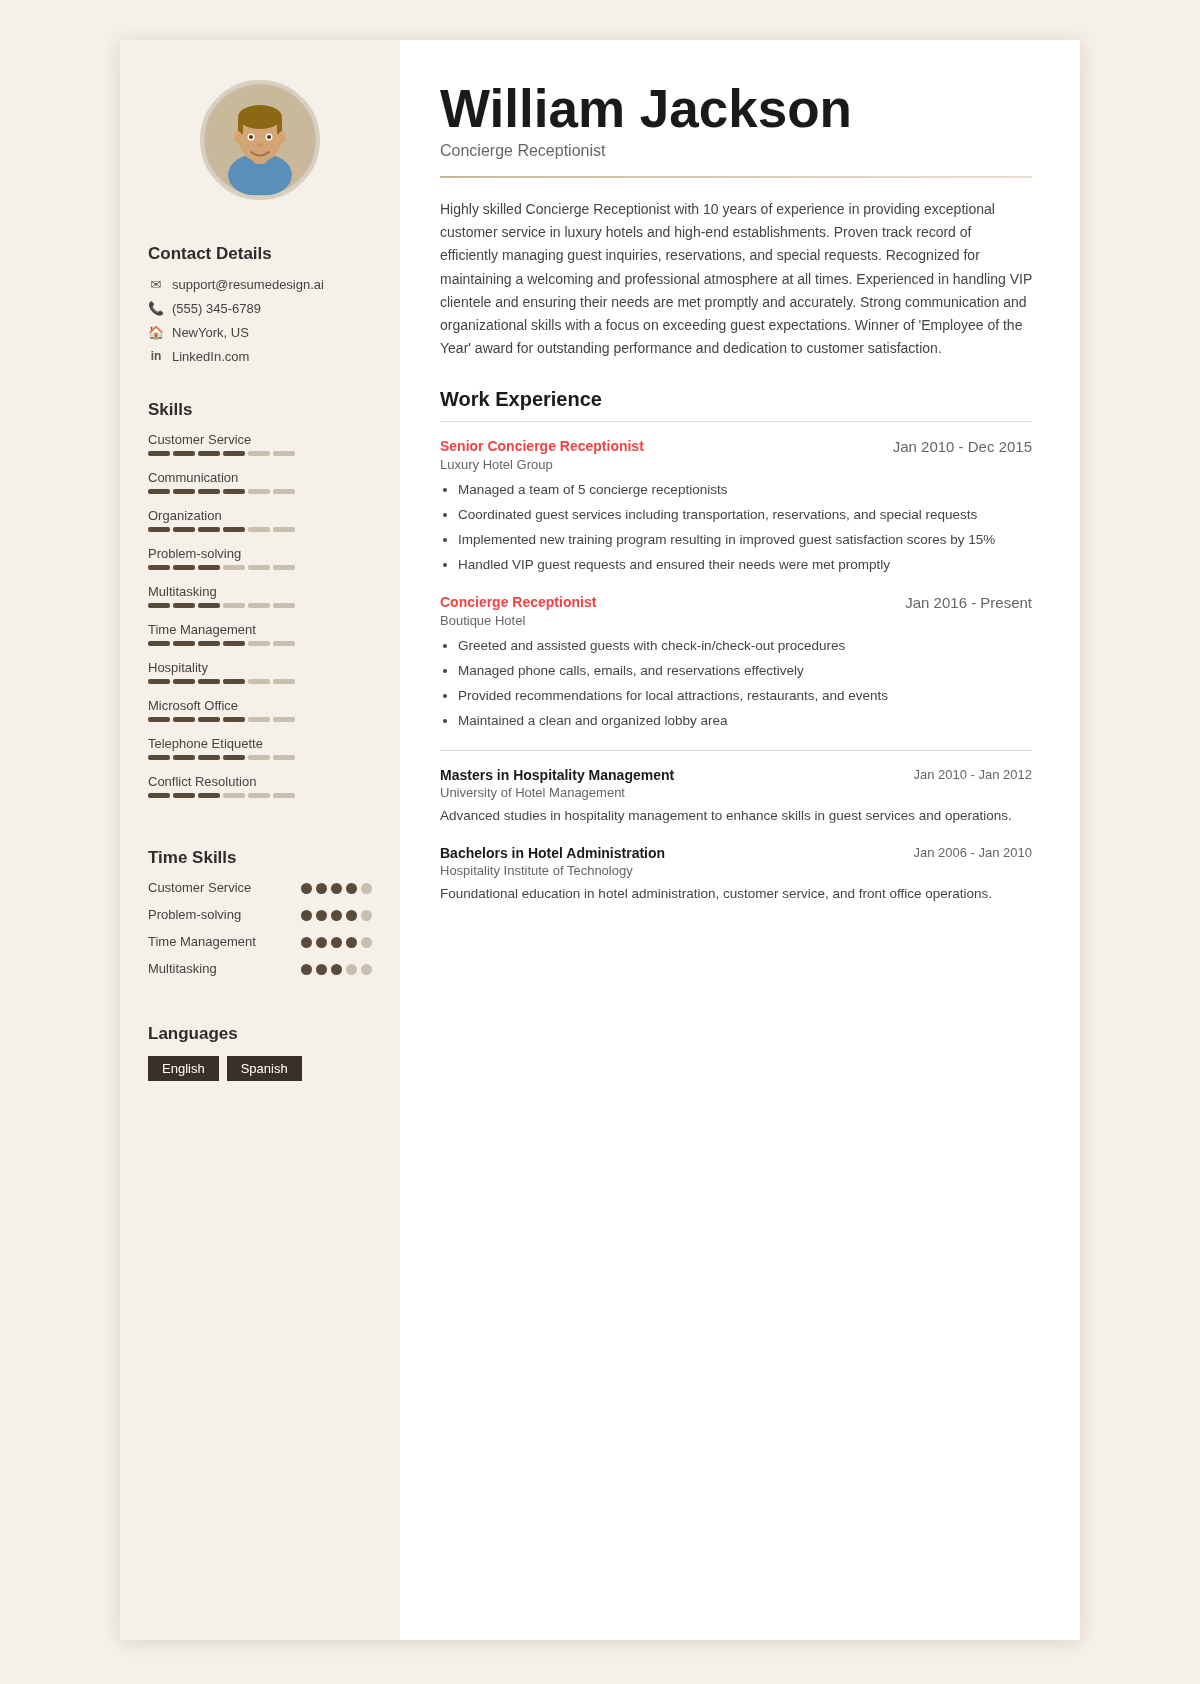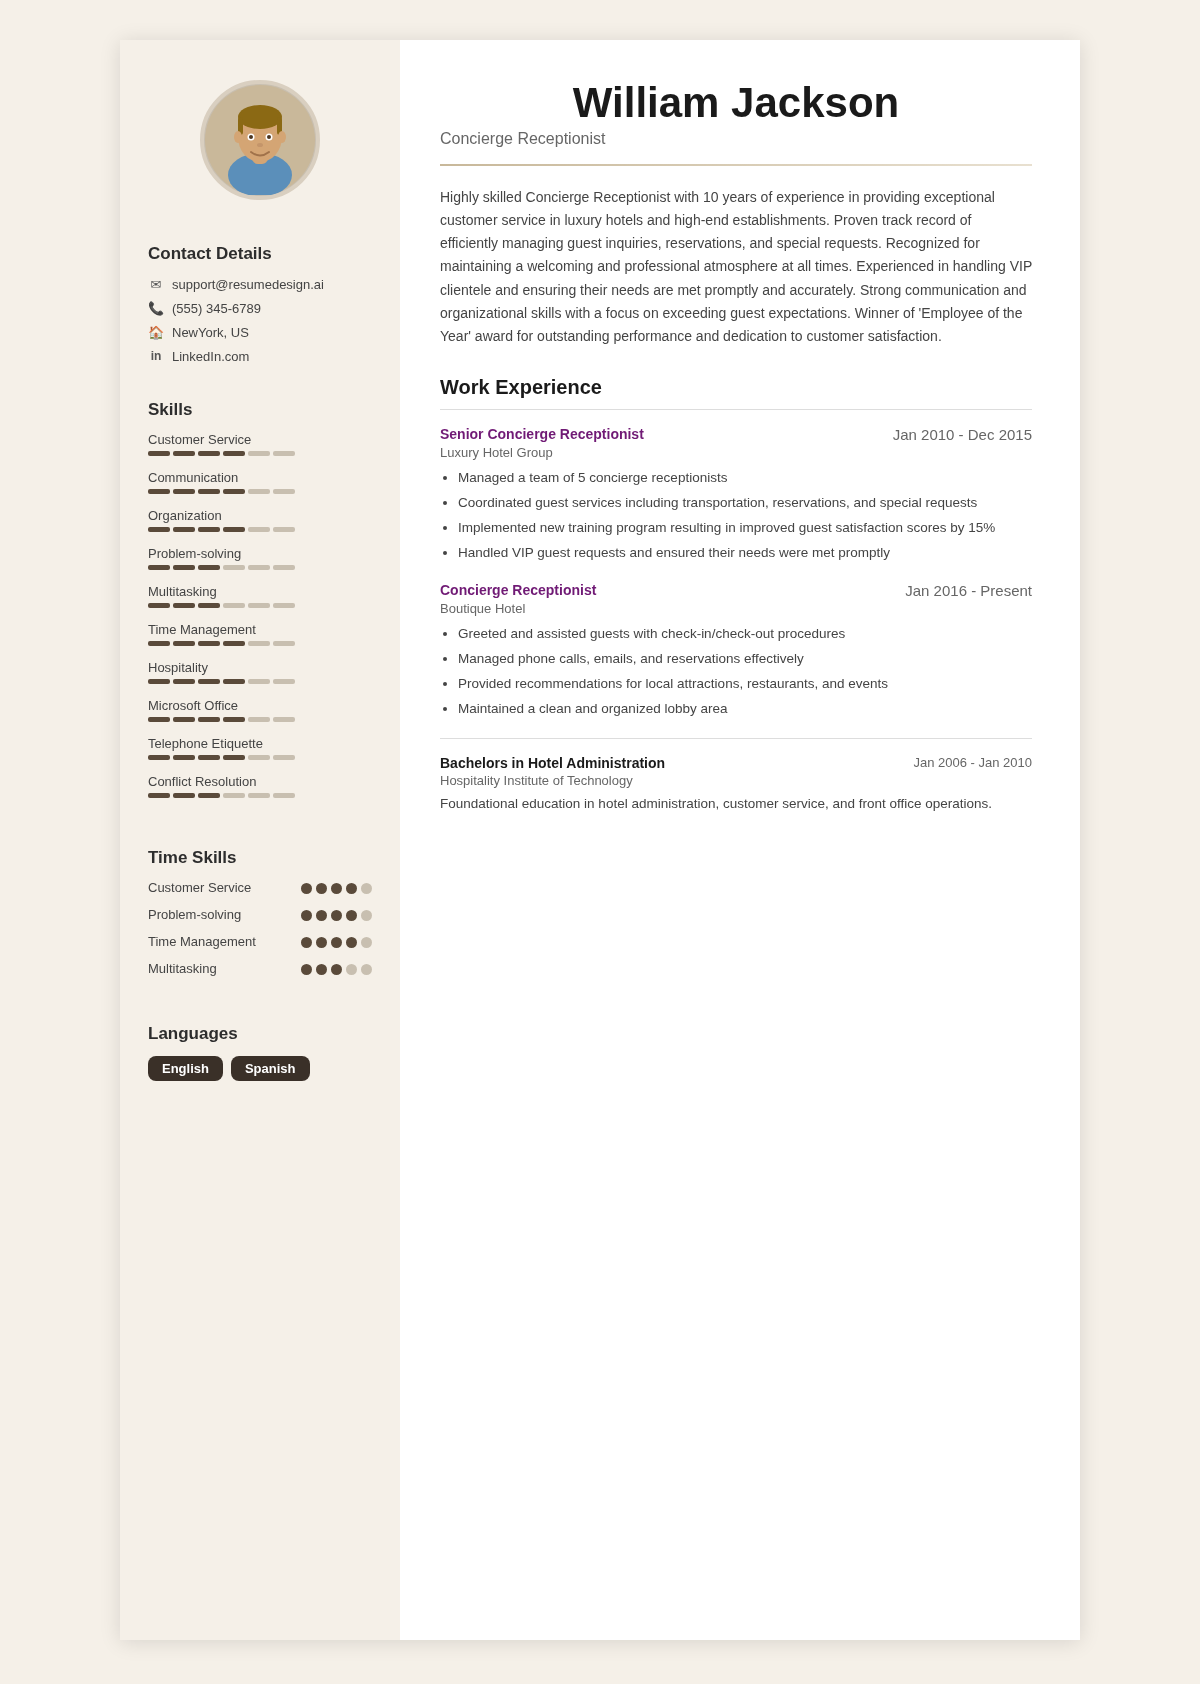--- a/index.html
+++ b/index.html
@@ -137,35 +137,34 @@
     .lang-tags {
       display: flex;
       gap: 8px;
       flex-wrap: wrap;
     }
     .lang-tag {
       background: #3a3028;
       color: #fff;
       font-size: 13px;
       padding: 5px 14px;
-      border-radius: 8px;
-      font-weight: 700;
+      border-radius: 0;
+      font-weight: 400;
     }
     
     .main {
       flex: 1;
       padding: 40px 48px 40px 40px;
     }
     .header-name {
-      font-size: 42px;
+      font-size: 53px;
       font-weight: 900;
       color: #1a1a1a;
       line-height: 1.1;
       margin-bottom: 4px;
-      text-align: center;
     }
     .header-title {
       font-size: 16px;
       color: #666;
       margin-bottom: 16px;
       font-weight: 400;
     }
     .header-divider {
       height: 2px;
       background: linear-gradient(to right, #c8b89a, #e8e0d0);
@@ -190,21 +189,21 @@
     }
     .job-header {
       display: flex;
       justify-content: space-between;
       align-items: flex-start;
       margin-bottom: 2px;
     }
     .job-title {
       font-size: 14px;
       font-weight: 700;
-      color: #701a75;
+      color: #ef4444;
     }
     .job-date {
       font-size: 15px;
       color: #666;
       white-space: nowrap;
       margin-left: 4px;
     }
     .job-company {
       font-size: 13px;
       color: #666;
@@ -524,20 +523,28 @@
             </ul>
           </div>
         </div>
     </div>
 
     <div>
       <div class="section-divider"></div>
       <div id="edu-list">
           <div>
             <div class="edu-header">
+              <div class="edu-title">Masters in Hospitality Management</div>
+              <div class="edu-date">Jan 2010 - Jan 2012</div>
+            </div>
+            <div class="edu-institution">University of Hotel Management</div>
+            <div class="edu-desc">Advanced studies in hospitality management to enhance skills in guest services and operations.</div>
+          </div>
+          <div>
+            <div class="edu-header">
               <div class="edu-title">Bachelors in Hotel Administration</div>
               <div class="edu-date">Jan 2006 - Jan 2010</div>
             </div>
             <div class="edu-institution">Hospitality Institute of Technology</div>
             <div class="edu-desc">Foundational education in hotel administration, customer service, and front office operations.</div>
           </div>
         </div>
     </div>
   </div>
 </div>

